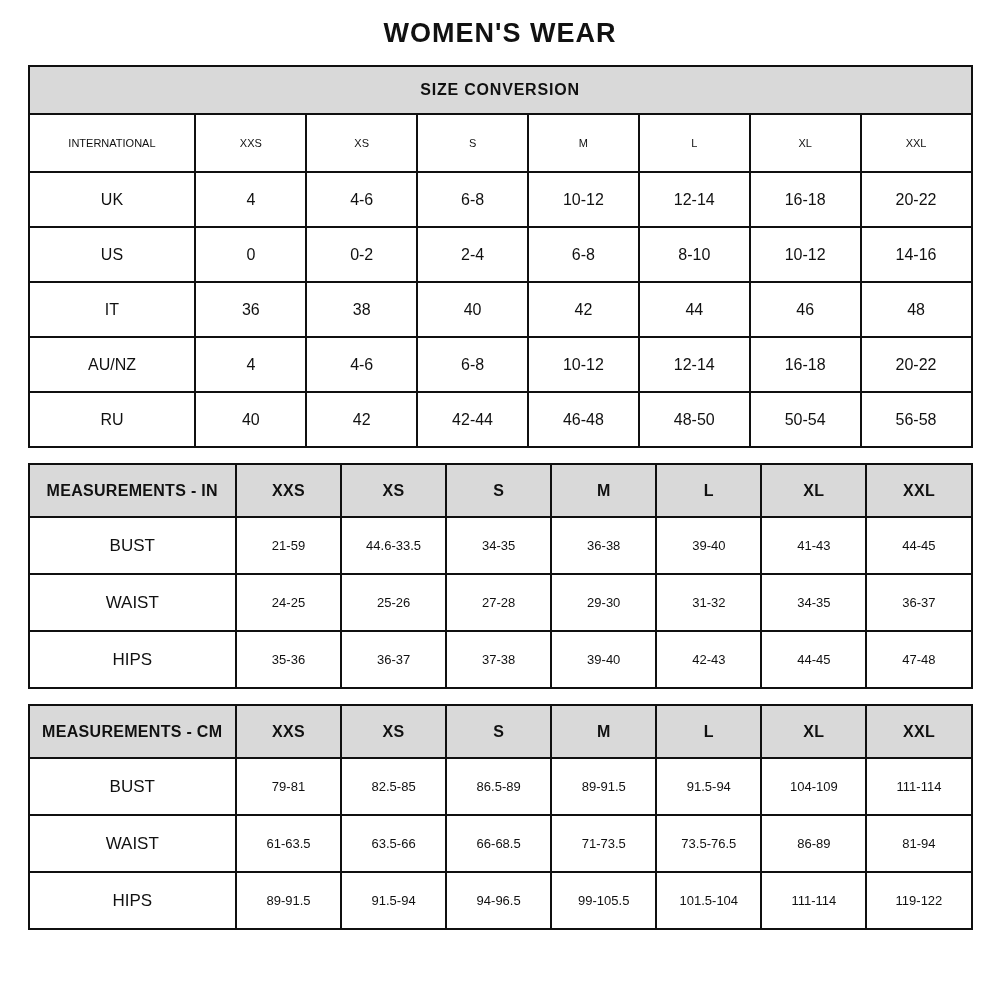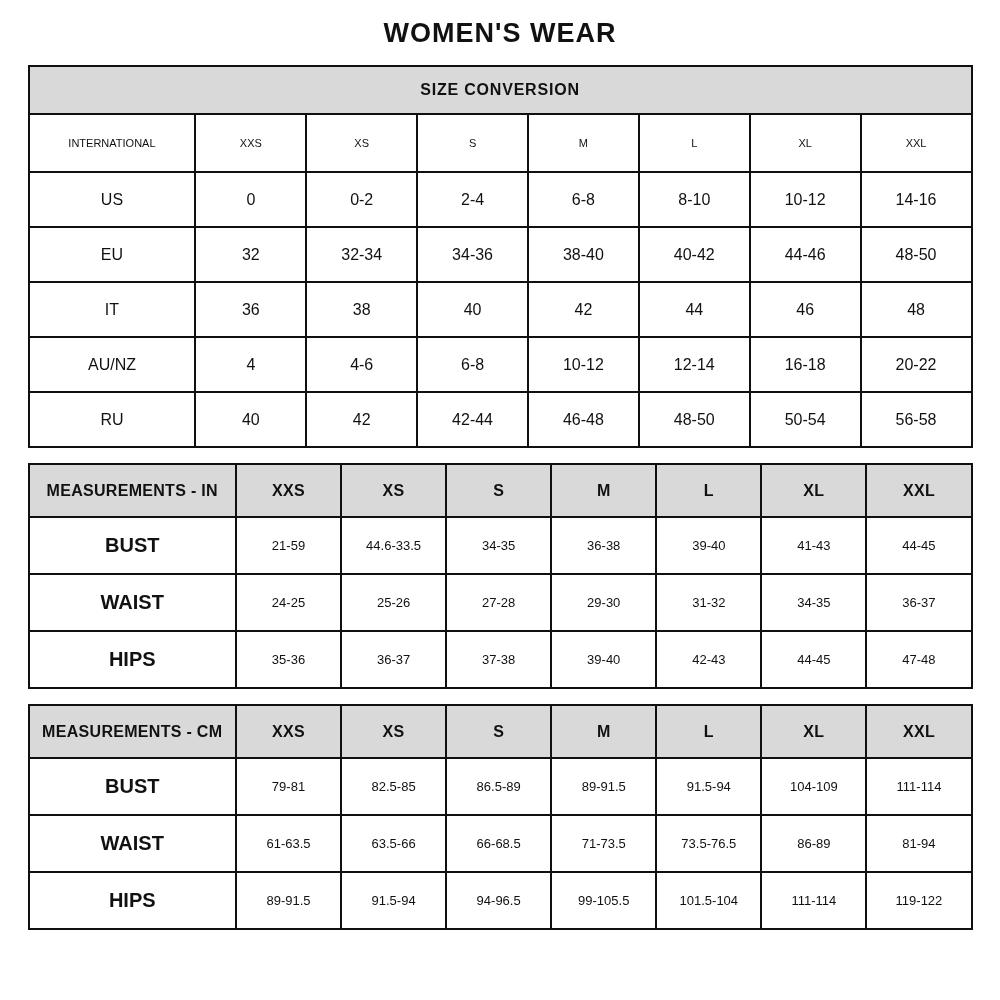--- a/index.html
+++ b/index.html
@@ -57,22 +57,22 @@
   .meas thead th {
     background: #d9d9d9;
     height: 51px;
     font-size: 16px;
     font-weight: 700;
     letter-spacing: 0.3px;
     text-align: center;
   }
   .meas tbody th {
     height: 55px;
-    font-size: 20px;
-    font-weight: 700;
+    font-size: 17px;
+    font-weight: 400;
     text-align: center;
   }
   .meas tbody td {
     height: 55px;
     font-size: 13px;
     font-weight: 400;
   }
 </style>
 </head>
 <body>
@@ -102,40 +102,40 @@
         <th>XS</th>
         <th>S</th>
         <th>M</th>
         <th>L</th>
         <th>XL</th>
         <th>XXL</th>
       </tr>
     </thead>
     <tbody>
       <tr>
+        <th>UK</th>
+        <td>4</td>
+        <td>4-6</td>
+        <td>6-8</td>
+        <td>10-12</td>
+        <td>12-14</td>
+        <td>16-18</td>
+        <td>20-22</td>
+      </tr>
+      <tr>
         <th>US</th>
         <td>0</td>
         <td>0-2</td>
         <td>2-4</td>
         <td>6-8</td>
         <td>8-10</td>
         <td>10-12</td>
         <td>14-16</td>
       </tr>
       <tr>
-        <th>EU</th>
-        <td>32</td>
-        <td>32-34</td>
-        <td>34-36</td>
-        <td>38-40</td>
-        <td>40-42</td>
-        <td>44-46</td>
-        <td>48-50</td>
-      </tr>
-      <tr>
         <th>IT</th>
         <td>36</td>
         <td>38</td>
         <td>40</td>
         <td>42</td>
         <td>44</td>
         <td>46</td>
         <td>48</td>
       </tr>
       <tr>

